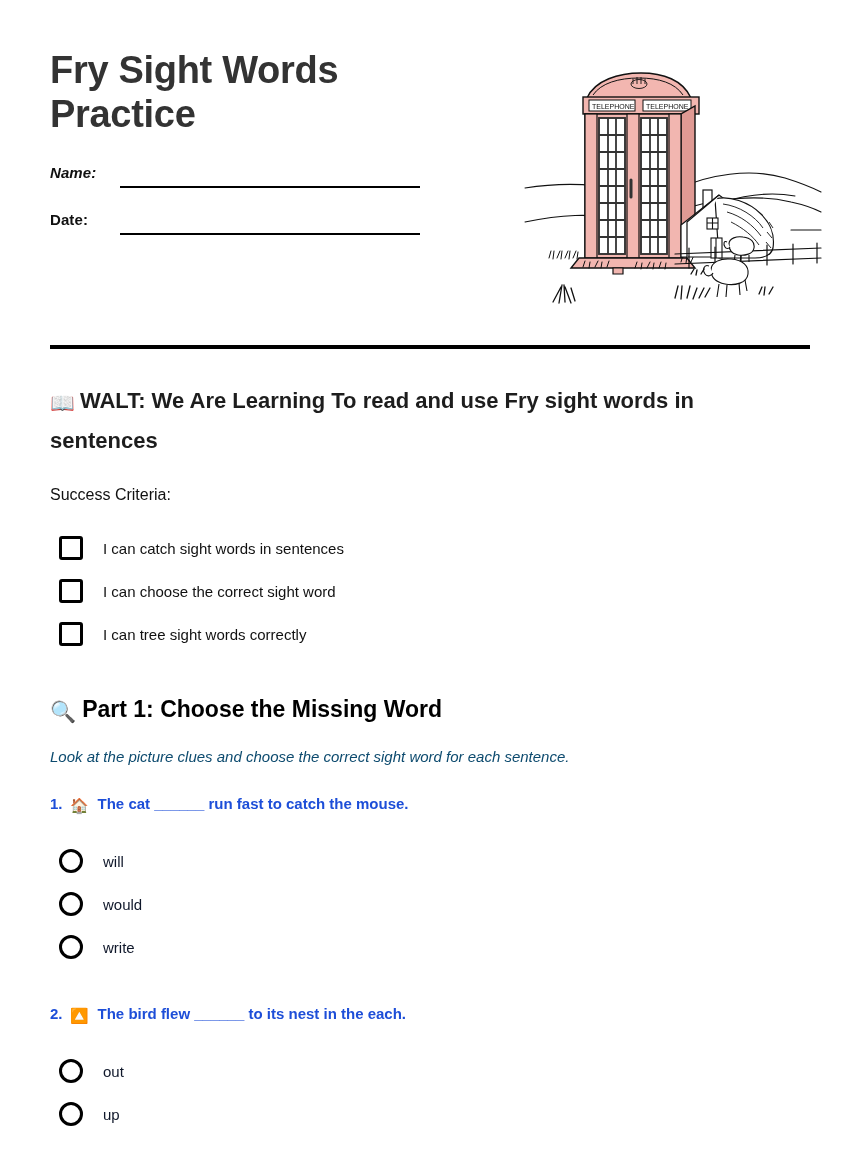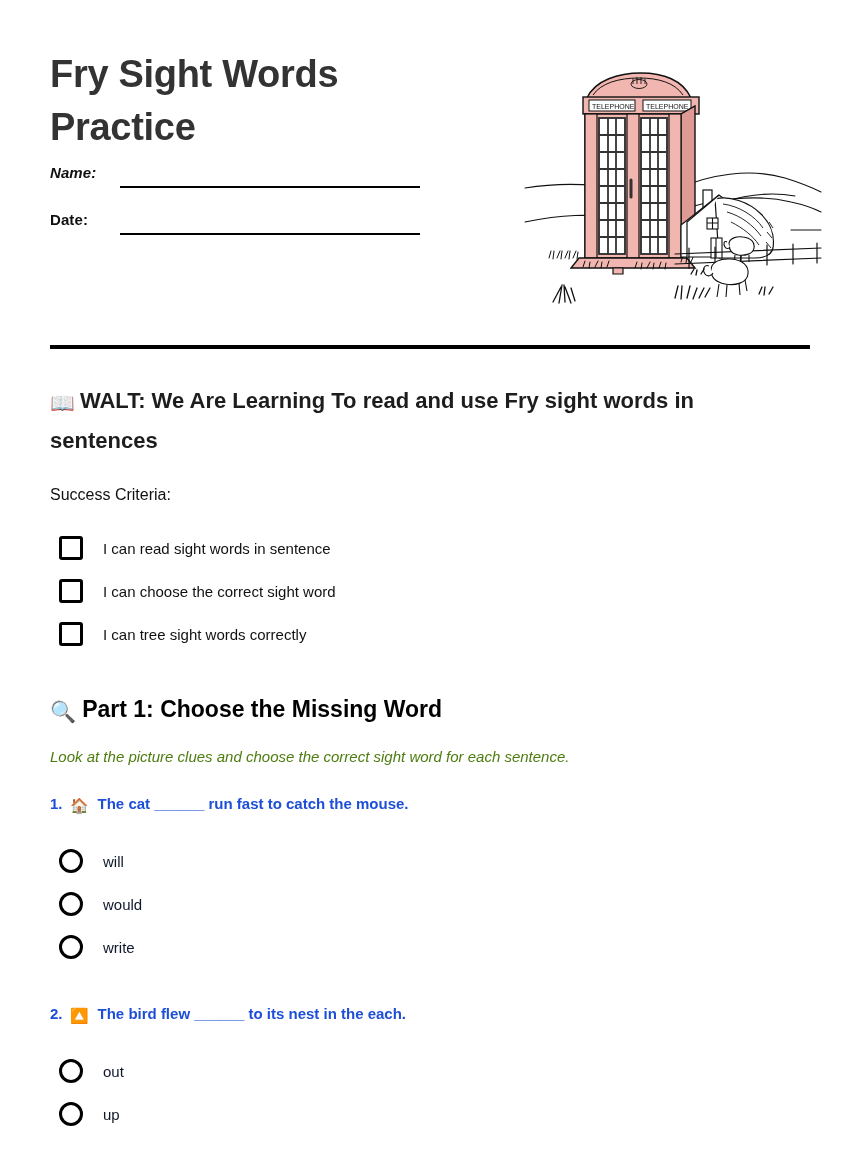--- a/index.html
+++ b/index.html
@@ -29,21 +29,21 @@
     position: relative;
     height: 300px;
   }
   .title {
     position: absolute;
     left: 50px;
     top: 48px;
     width: 420px;
     margin: 0;
     font-size: 38px;
-    line-height: 53px;
+    line-height: 44px;
     font-weight: bold;
     color: #333333;
     letter-spacing: -0.3px;
   }
   .field-row {
     position: absolute;
     left: 50px;
     width: 380px;
     height: 24px;
   }
@@ -144,21 +144,21 @@
     font-size: 23px;
     font-weight: bold;
     color: #000000;
   }
   .part-heading .emoji { font-size: 21px; margin-right: 6px; vertical-align: -2px; }
 
   .part-intro {
     margin: 24px 0 0 0;
     font-size: 15px;
     font-style: italic;
-    color: #4d7c0f;
+    color: #0c4a6e;
   }
 
   .question {
     margin-top: 30px;
   }
   .question-text {
     margin: 0;
     font-size: 15px;
     font-weight: bold;
     color: #1d4ed8;
@@ -335,21 +335,21 @@
 
     <h2 class="walt">
       <span class="emoji">📖</span><span>WALT: We Are Learning To read and use Fry sight words in sentences</span>
     </h2>
 
     <p class="sc-title">Success Criteria:</p>
 
     <ul class="criteria-list">
       <li class="criteria-item">
         <span class="checkbox"></span>
-        <span class="criteria-label">I can read sight words in sentence</span>
+        <span class="criteria-label">I can catch sight words in sentences</span>
       </li>
       <li class="criteria-item">
         <span class="checkbox"></span>
         <span class="criteria-label">I can choose the correct sight word</span>
       </li>
       <li class="criteria-item">
         <span class="checkbox"></span>
         <span class="criteria-label">I can tree sight words correctly</span>
       </li>
     </ul>

